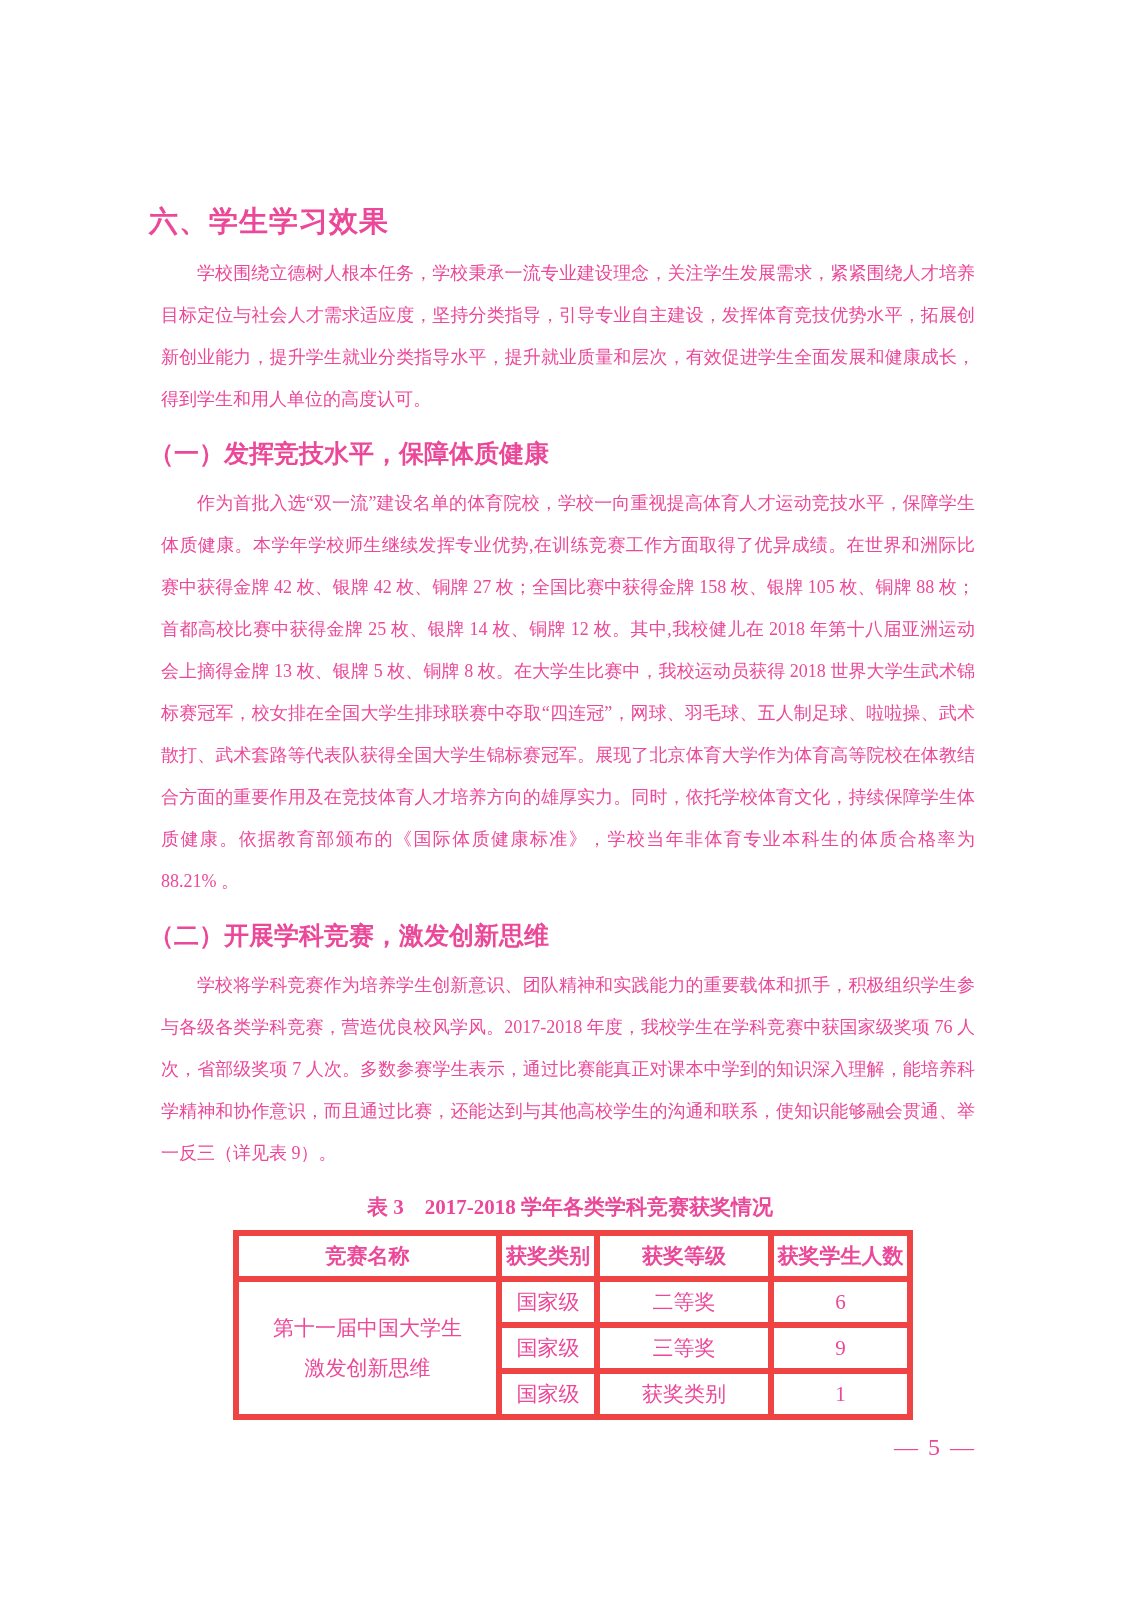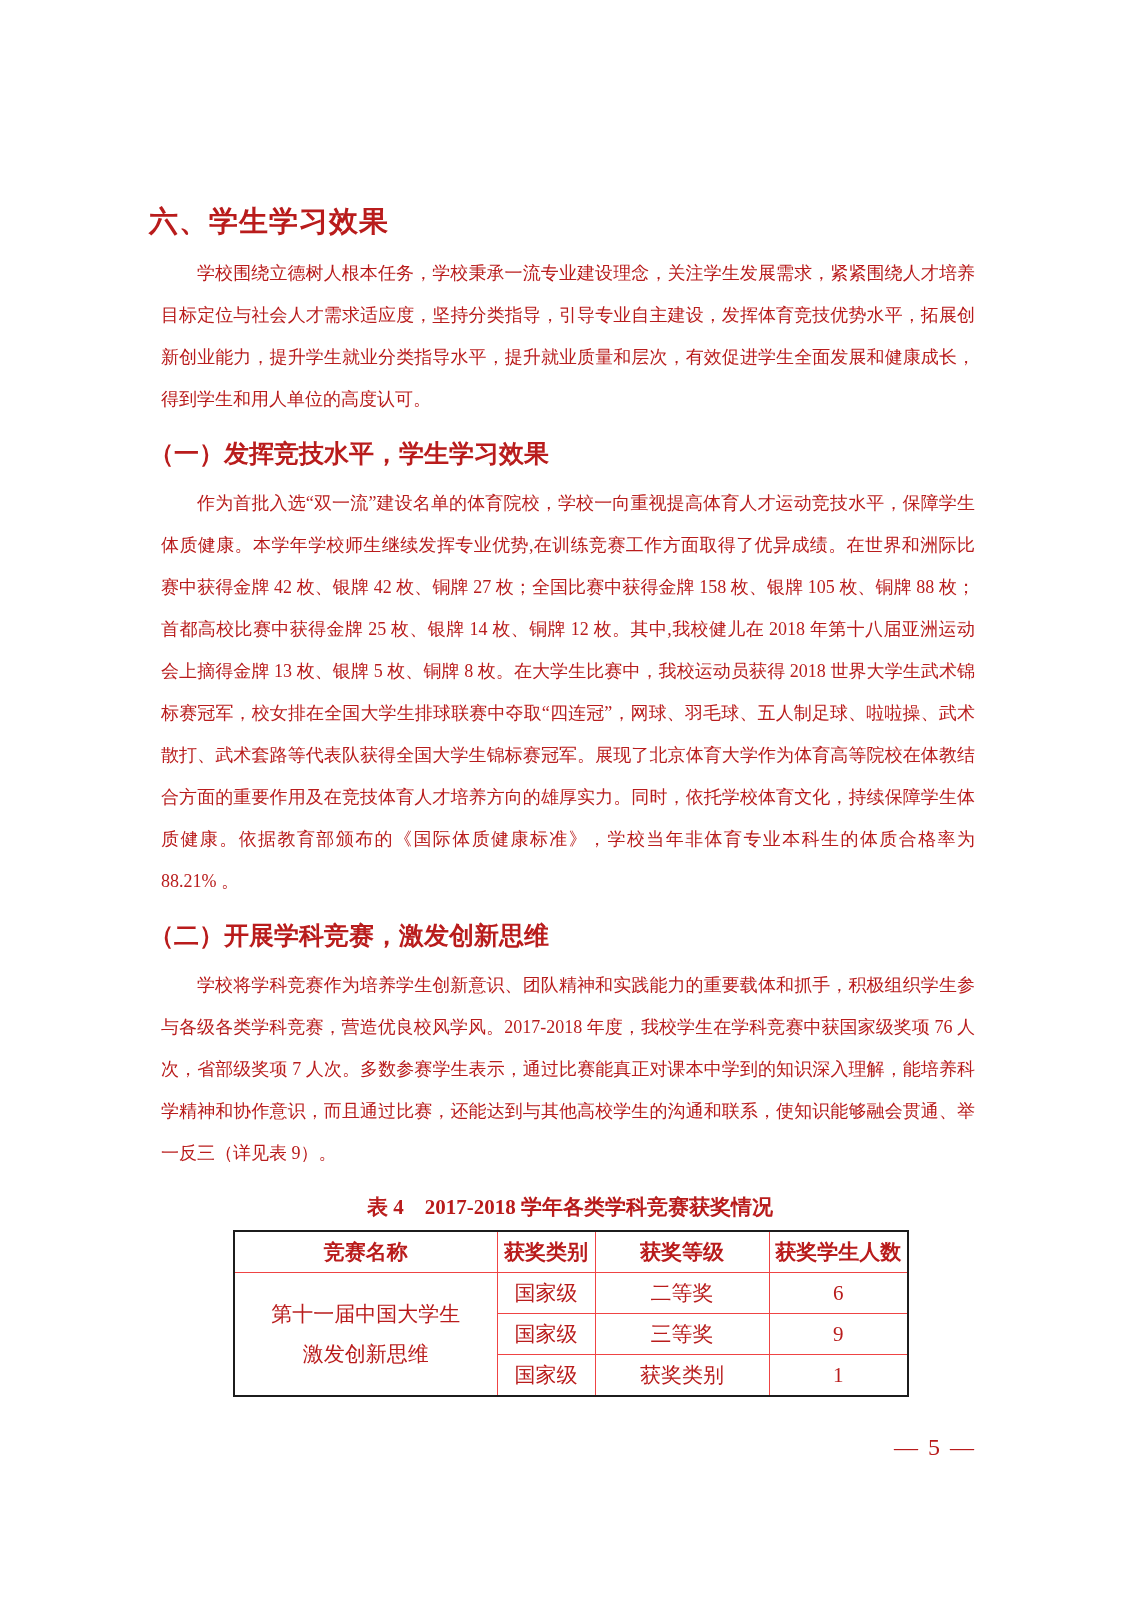--- a/index.html
+++ b/index.html
@@ -2,21 +2,21 @@
 <html lang="zh"><head>
 <meta charset="utf-8">
 <style>
   html, body { margin: 0; padding: 0; background: #e8e8e8; }
   .page {
     position: relative;
     width: 1131px;
     height: 1600px;
     margin: 0 auto;
     background: #ffffff;
-    color: #b91c1c;
+    color: #ec4899;
     overflow: hidden;
   }
   .content {
     position: absolute;
     left: 149px;
     top: 204px;
     width: 838px;
   }
   .section-title {
     margin: 0 0 14px 0;
@@ -50,21 +50,21 @@
     font-size: 21px;
     line-height: 30px;
   }
   table.awards {
     border-collapse: collapse;
     width: 674px;
     table-layout: fixed;
     border: 2px solid #1c1c1c;
   }
   table.awards th, table.awards td {
-    border: 1px solid #ef4444;
+    border: 6px solid #ef4444;
     text-align: center;
     vertical-align: middle;
     padding: 1px;
   }
   table.awards th {
     font-family: "Liberation Sans", "DejaVu Sans", sans-serif;
     font-weight: bold;
     font-size: 21px;
     height: 38px;
   }
@@ -93,30 +93,30 @@
 </head>
 <body>
 
 <div class="page">
   <div class="content">
 
     <h1 class="section-title">六、学生学习效果</h1>
 
     <p class="body-para">学校围绕立德树人根本任务，学校秉承一流专业建设理念，关注学生发展需求，紧紧围绕人才培养目标定位与社会人才需求适应度，坚持分类指导，引导专业自主建设，发挥体育竞技优势水平，拓展创新创业能力，提升学生就业分类指导水平，提升就业质量和层次，有效促进学生全面发展和健康成长，得到学生和用人单位的高度认可。</p>
 
-    <h2 class="sub-title">（一）发挥竞技水平，学生学习效果</h2>
+    <h2 class="sub-title">（一）发挥竞技水平，保障体质健康</h2>
 
     <p class="body-para">作为首批入选“双一流”建设名单的体育院校，学校一向重视提高体育人才运动竞技水平，保障学生体质健康。本学年学校师生继续发挥专业优势,在训练竞赛工作方面取得了优异成绩。在世界和洲际比赛中获得金牌 42 枚、银牌 42 枚、铜牌 27 枚；全国比赛中获得金牌 158 枚、银牌 105 枚、铜牌 88 枚；首都高校比赛中获得金牌 25 枚、银牌 14 枚、铜牌 12 枚。其中,我校健儿在 2018 年第十八届亚洲运动会上摘得金牌 13 枚、银牌 5 枚、铜牌 8 枚。在大学生比赛中，我校运动员获得 2018 世界大学生武术锦标赛冠军，校女排在全国大学生排球联赛中夺取“四连冠”，网球、羽毛球、五人制足球、啦啦操、武术散打、武术套路等代表队获得全国大学生锦标赛冠军。展现了北京体育大学作为体育高等院校在体教结合方面的重要作用及在竞技体育人才培养方向的雄厚实力。同时，依托学校体育文化，持续保障学生体质健康。依据教育部颁布的《国际体质健康标准》，学校当年非体育专业本科生的体质合格率为 88.21% 。</p>
 
     <h2 class="sub-title">（二）开展学科竞赛，激发创新思维</h2>
 
     <p class="body-para">学校将学科竞赛作为培养学生创新意识、团队精神和实践能力的重要载体和抓手，积极组织学生参与各级各类学科竞赛，营造优良校风学风。2017-2018 年度，我校学生在学科竞赛中获国家级奖项 76 人次，省部级奖项 7 人次。多数参赛学生表示，通过比赛能真正对课本中学到的知识深入理解，能培养科学精神和协作意识，而且通过比赛，还能达到与其他高校学生的沟通和联系，使知识能够融会贯通、举一反三（详见表 9）。</p>
 
     <div class="table-block">
-      <div class="table-caption">表 4　2017-2018 学年各类学科竞赛获奖情况</div>
+      <div class="table-caption">表 3　2017-2018 学年各类学科竞赛获奖情况</div>
 
       <table class="awards">
         <colgroup>
           <col class="col-name">
           <col class="col-cat">
           <col class="col-grade">
           <col class="col-count">
         </colgroup>
         <thead>
           <tr>

